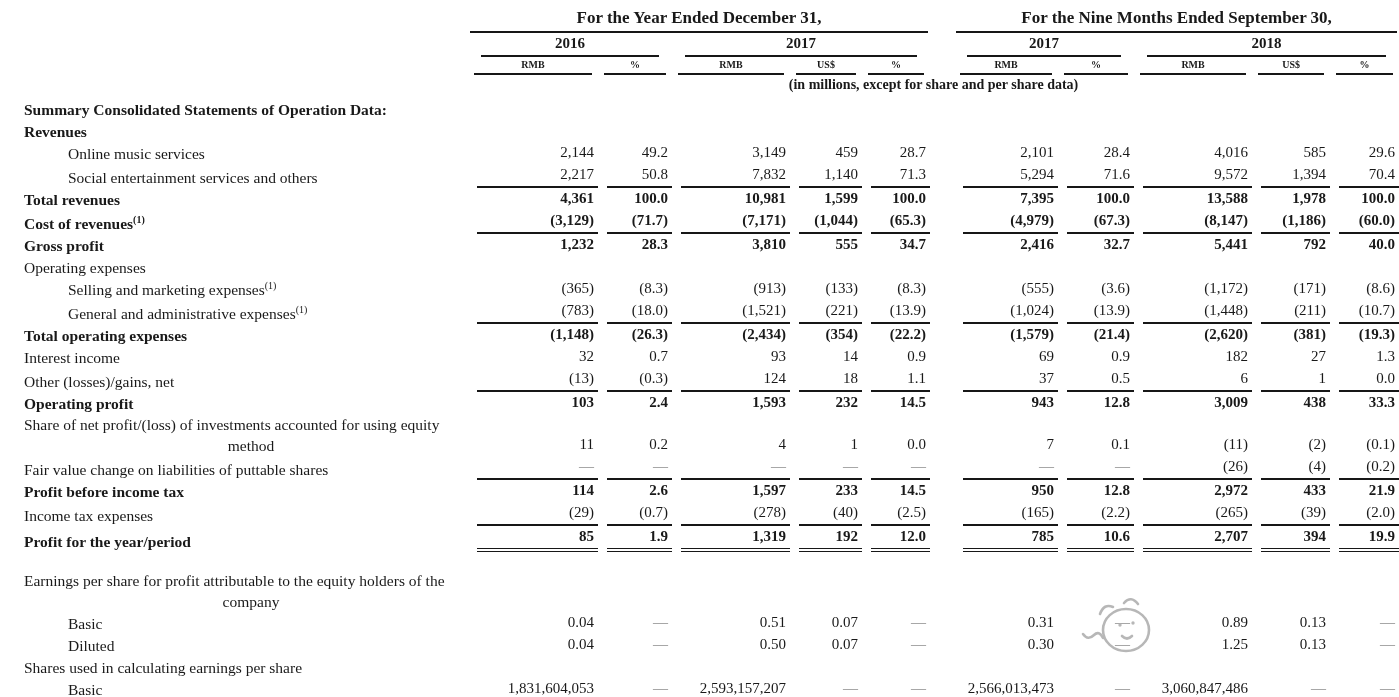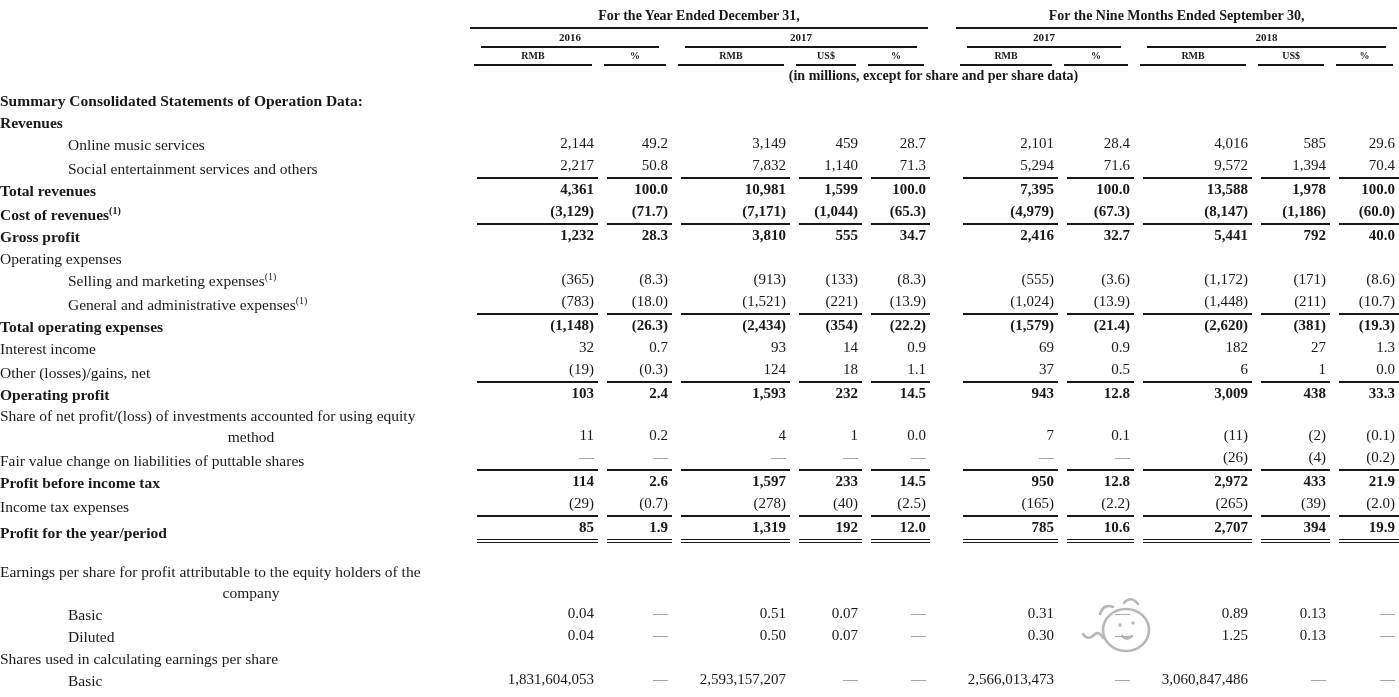--- a/index.html
+++ b/index.html
@@ -16,49 +16,49 @@
     border-collapse: collapse;
     table-layout: fixed;
     width: 1399px;
     margin-top: 6px;
   }
   th, td { padding: 0; vertical-align: bottom; font-weight: normal; }
 
   
   th.gh { padding: 0 2px; }
   .ginner {
-    text-align: center; font-weight: bold; font-size: 14px;
+    text-align: center; font-weight: bold; font-size: 17px;
     border-bottom: 2.5px solid #171717;
     padding: 2px 0 3px;
     white-space: nowrap;
   }
   th.yh { padding: 0 13px; }
   .yinner {
-    text-align: center; font-weight: bold; font-size: 11px;
+    text-align: center; font-weight: bold; font-size: 15px;
     border-bottom: 2px solid #171717;
     padding: 2px 0 3px;
   }
   th.ch { padding: 0 6px; }
   .cinner {
     text-align: center; font-weight: bold; font-size: 10px;
     border-bottom: 2.2px solid #171717;
     padding: 2px 0 3px;
   }
   td.note {
     text-align: center; font-weight: bold; font-size: 14px;
     padding: 2px 0 5px;
   }
 
   
   .lbl {
     text-align: left; white-space: nowrap;
     font-size: 15.5px; overflow: visible;
   }
   .lbl div { line-height: 21px; }
-  .ind0 .l1 { padding-left: 0; }
+  .ind0 .l1 { padding-left: 24px; }
   .ind1 .l1 { padding-left: 68px; }
   .lbl .l2  { padding-left: 34px; text-align: center; }
   .b { font-weight: bold; }
   sup { font-size: 10px; line-height: 0; }
 
   td.num { padding-left: 9px; font-size: 15px; }
   td.num .v {
     text-align: right;
     padding: 0 4px 1px 0;
     line-height: 21px;
@@ -599,21 +599,21 @@
         </td>
         <td class="num">
           <div class="v">1.3</div>
         </td>
       </tr>
       <tr>
         <td class="lbl ind0">
           <div class="l1">Other (losses)/gains, net</div>
         </td>
         <td class="num">
-          <div class="v r-single">(19)</div>
+          <div class="v r-single">(13)</div>
         </td>
         <td class="num">
           <div class="v r-single">(0.3)</div>
         </td>
         <td class="num">
           <div class="v r-single">124</div>
         </td>
         <td class="num">
           <div class="v r-single">18</div>
         </td>

